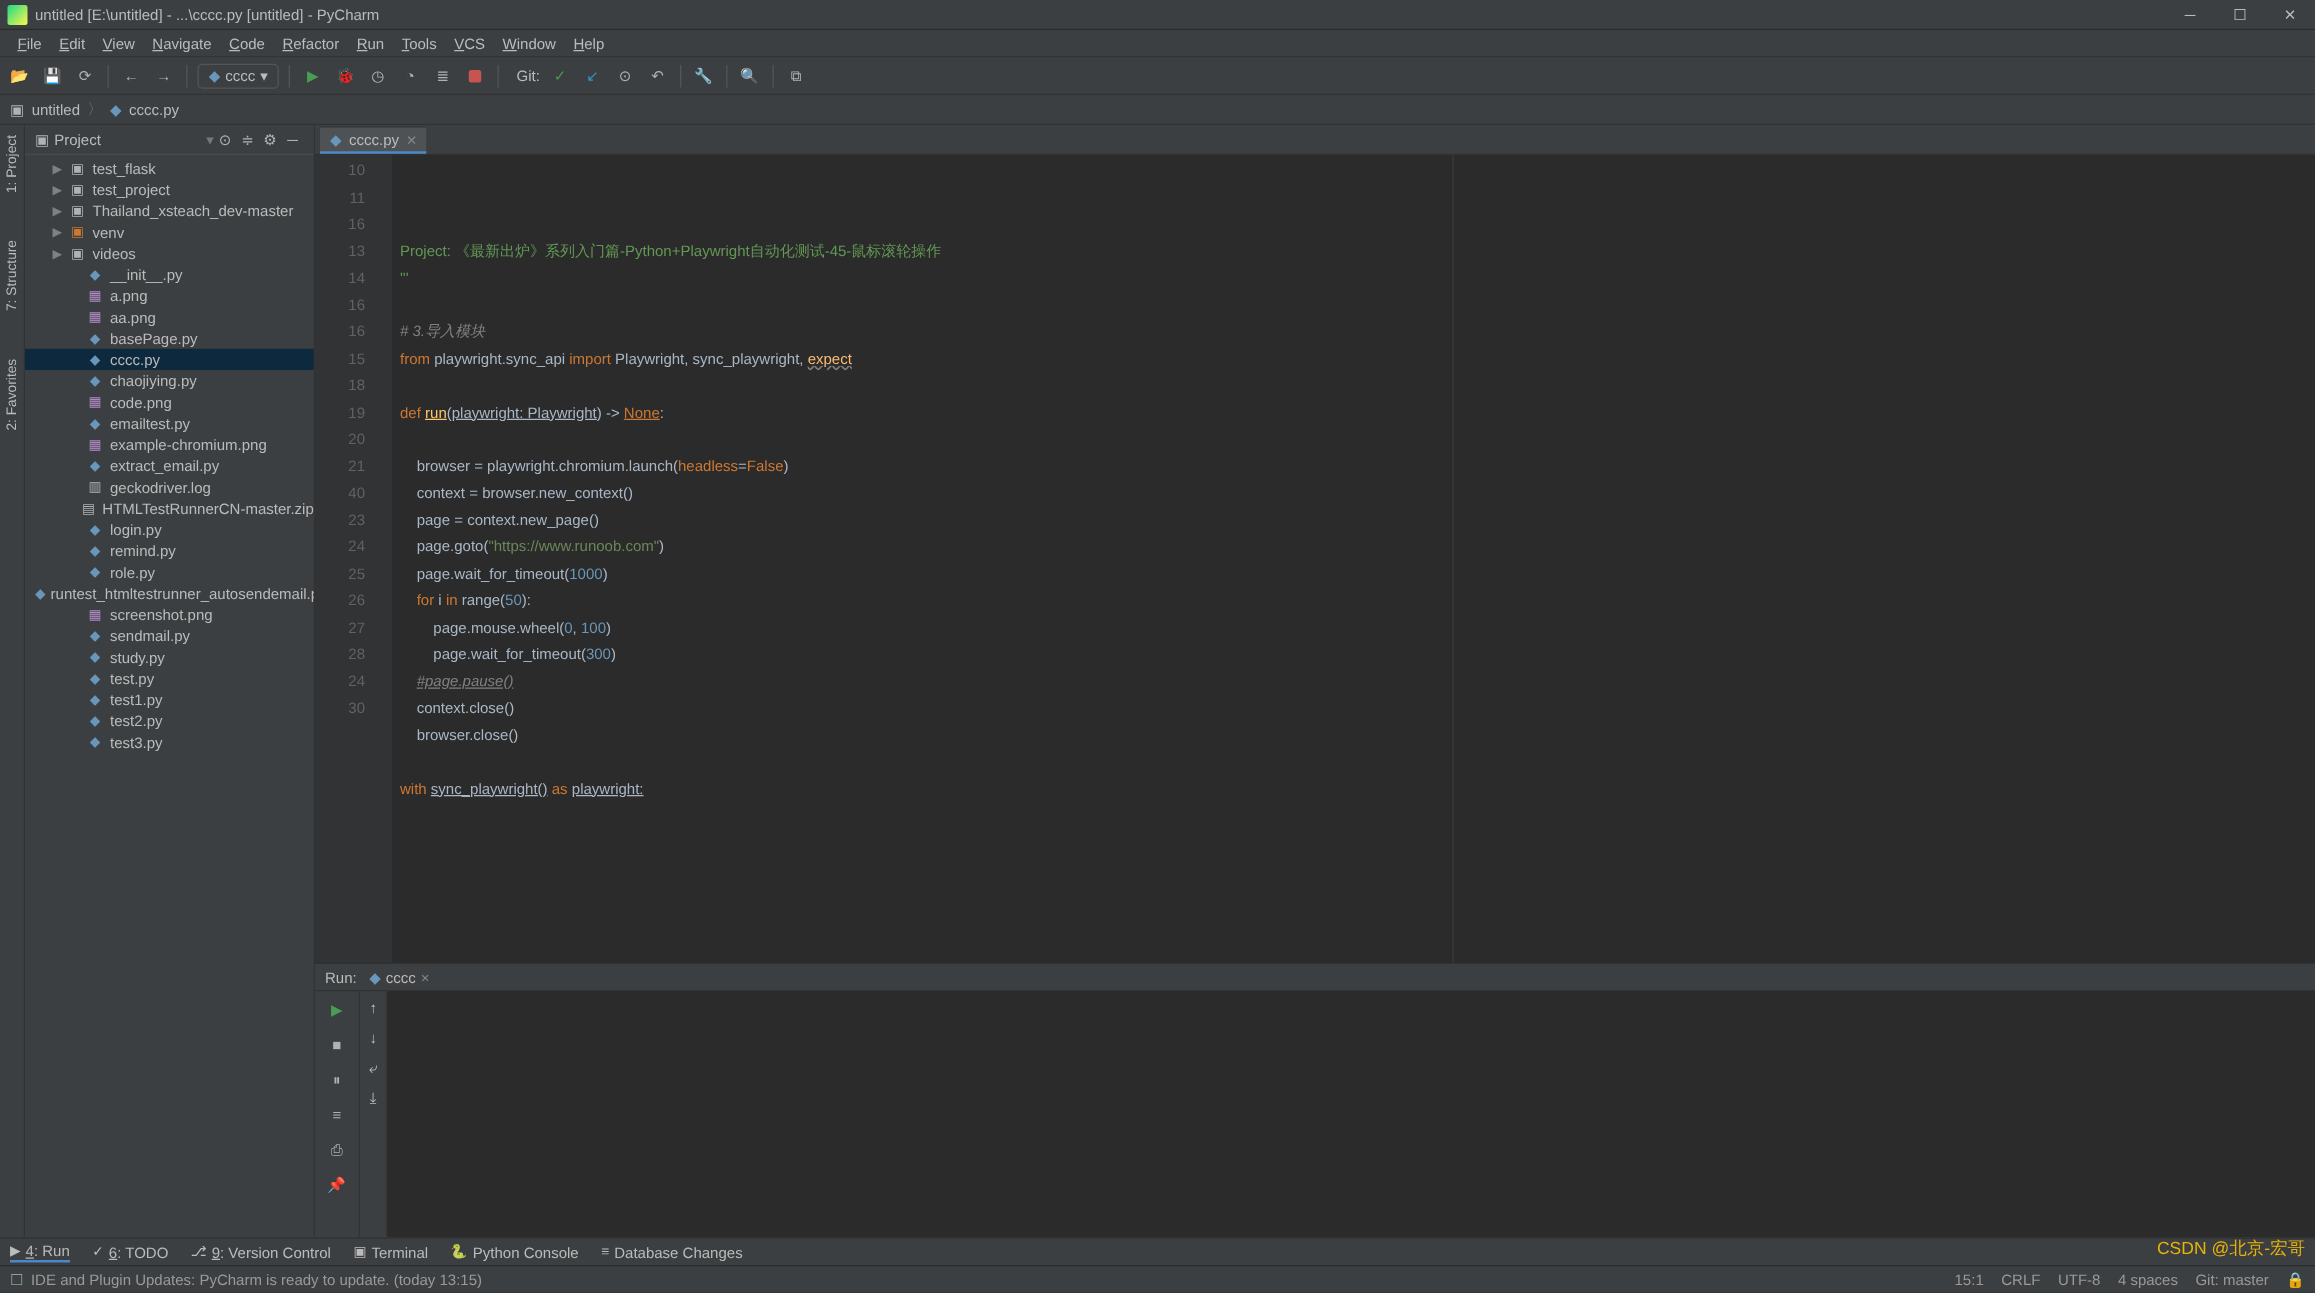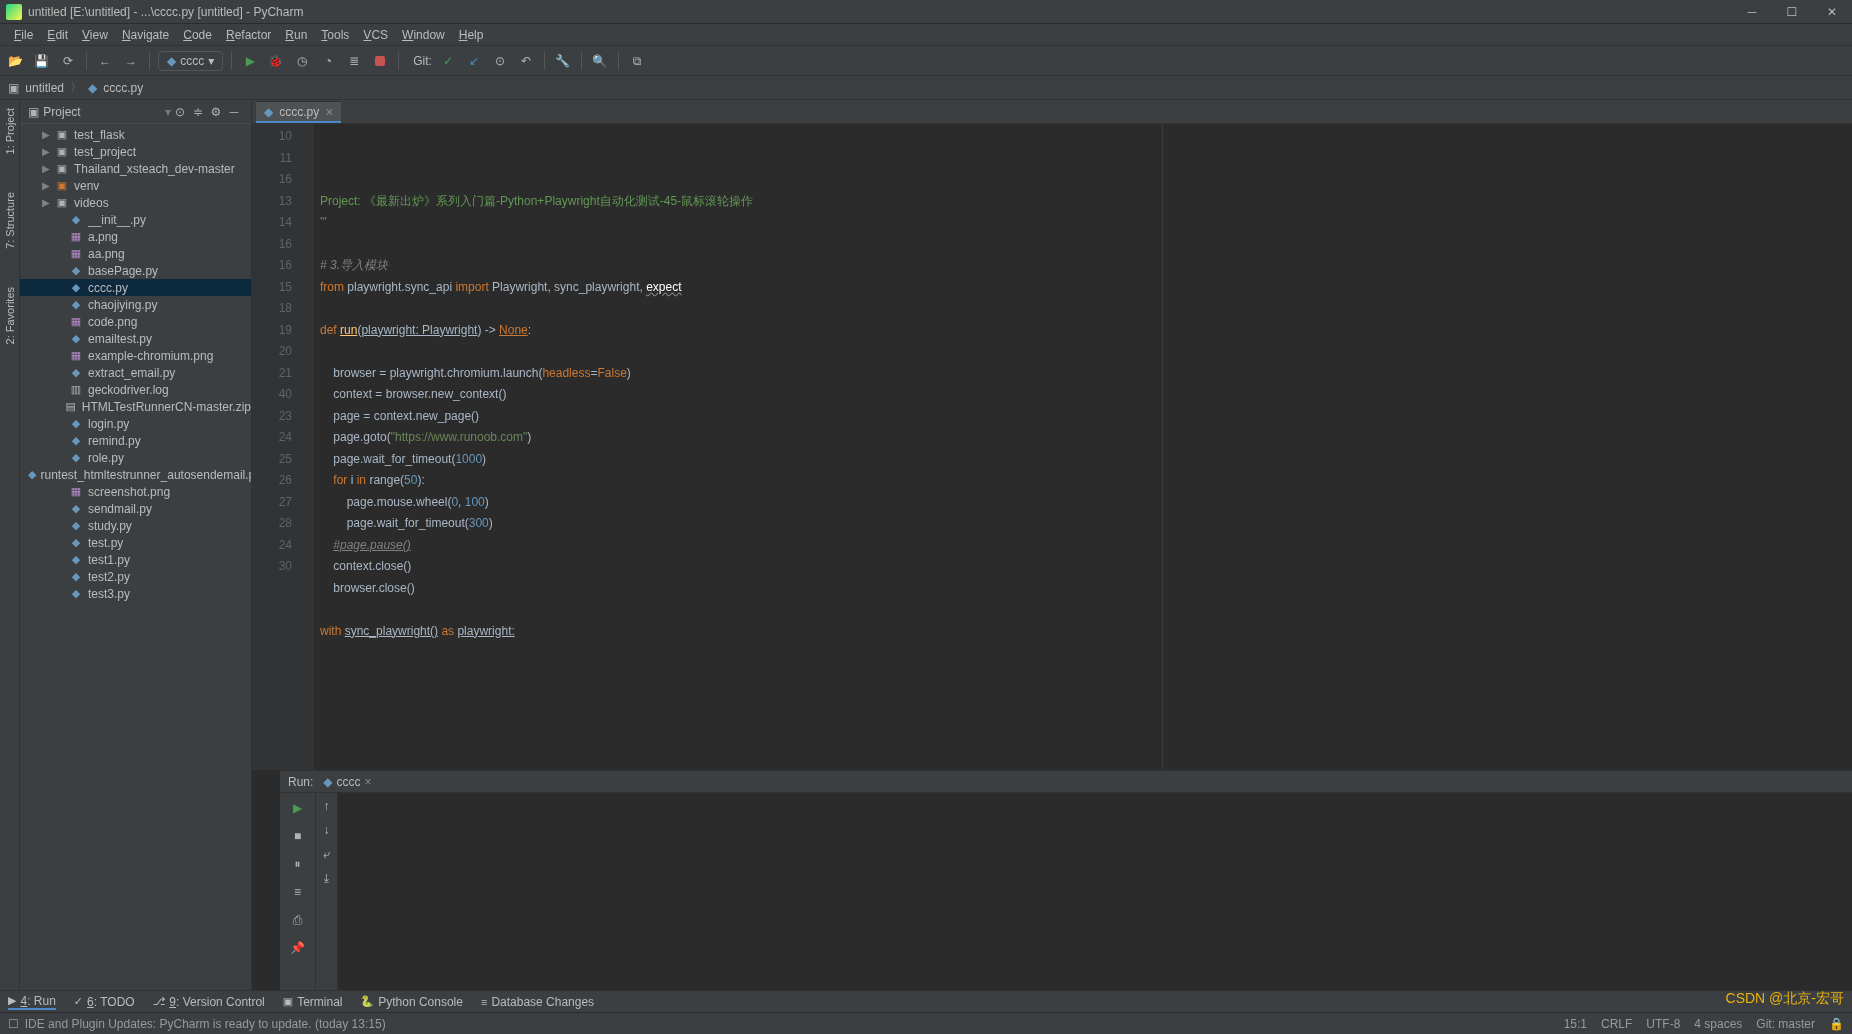--- a/index.html
+++ b/index.html
@@ -59,24 +59,24 @@
 .fold-col { width:14px; background:#313335;}
 .code { flex:1; background:#2b2b2b; font-family:Consolas,monospace; font-size:13px; line-height:21.5px; padding:2px 6px; color:#a9b7c6; white-space:pre; position:relative;}
 .code .line{height:21.5px;}
 .c-comment{color:#808080; font-style:italic;}
 .c-doc{color:#629755; }
 .c-key{color:#cc7832;}
 .c-def{color:#ffc66d;}
 .c-str{color:#6a8759;}
 .c-num{color:#6897bb;}
 .c-param{color:#cc7832;}
-.c-unused{color:#ffffff;text-decoration:underline wavy #808080;text-align:center;}
+.c-unused{color:#fdba74;text-decoration:underline wavy #808080;text-align:center;}
 .c-underline{text-decoration:underline;}
 .right-margin{position:absolute;top:0;left:848px;width:1px;height:100%;background:#3b3b3b;}
-.run-panel-area{height:220px;background:#2b2b2b;border-top:1px solid #323232;display:flex;flex-direction:column;margin-left:28px;}
+.run-panel-area{height:220px;background:#2b2b2b;border-top:1px solid #323232;display:flex;flex-direction:column;}
 .run-header{height:22px;background:#3c3f41;display:flex;align-items:center;padding:0 8px;gap:10px;border-bottom:1px solid #323232;}
 .run-header .run-label{color:#bbb;}
 .run-header .run-tab{display:flex;align-items:center;gap:4px;color:#bbb;}
 .run-header .py-ico{color:#6897bb;}
 .run-body{flex:1;display:flex;}
 .run-sidebar{width:36px;background:#3c3f41;border-right:1px solid #323232;display:flex;flex-direction:column;align-items:center;padding-top:6px;gap:10px;}
 .run-sidebar .rs-btn{width:18px;height:18px;display:flex;align-items:center;justify-content:center;color:#afb1b3;}
 .run-sidebar .play{color:#499c54;}
 .run-sidebar .stop{color:#afb1b3;}
 .run-sidebar2{width:22px;background:#3c3f41;border-right:1px solid #323232;display:flex;flex-direction:column;align-items:center;padding-top:6px;gap:10px;}

